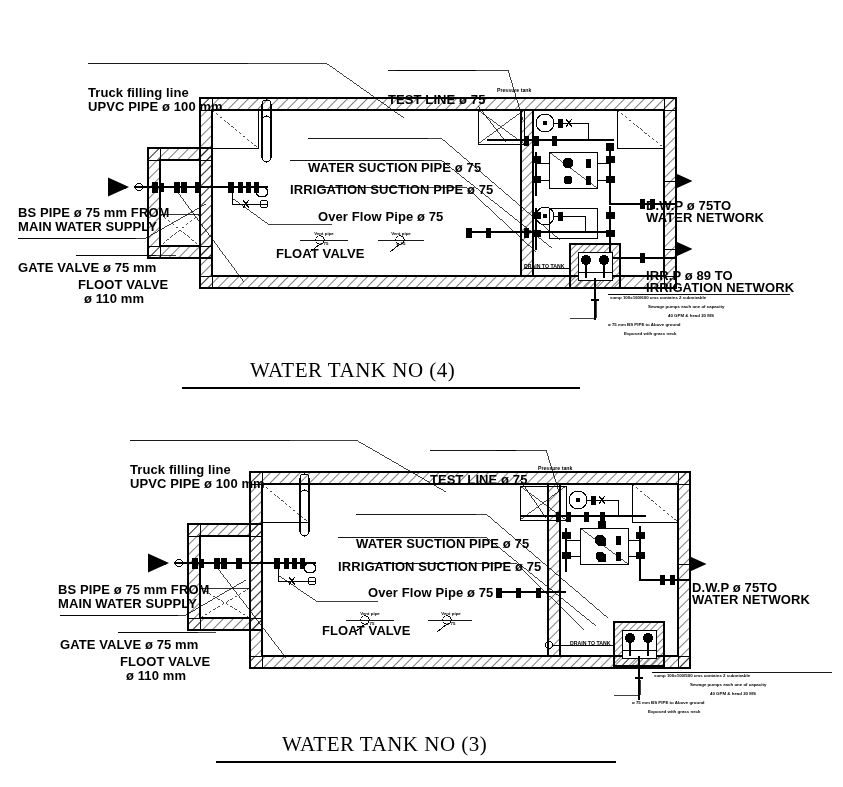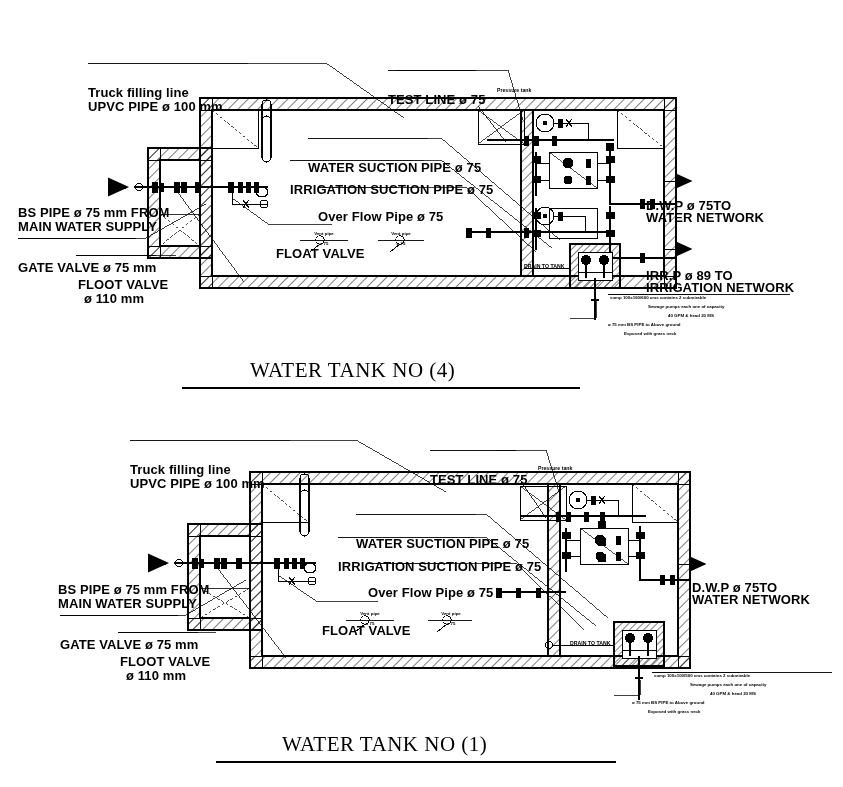--- a/index.html
+++ b/index.html
@@ -438,15 +438,15 @@
 <div class="lbl s8" style="left:692px;top:559px;">WATER NETWORK</div>
 
 <div class="lbl s6" style="left:570px;top:641px;">DRAIN TO TANK</div>
 
 <div class="lbl s5" style="left:654px;top:673px;">sump 100x100/500 cms contains 2 submirable</div>
 <div class="lbl s5" style="left:690px;top:682px;">Sewage pumps each one of capacity</div>
 <div class="lbl s5" style="left:710px;top:691px;">40 GPM &amp; head 20 MS</div>
 <div class="lbl s5" style="left:632px;top:700px;">ø 75 mm BS PIPE to Above ground</div>
 <div class="lbl s5" style="left:648px;top:709px;">Exposed with grass neck</div>
 
-<div class="title" style="left:282px;top:732px;">WATER TANK NO  (1)</div>
+<div class="title" style="left:282px;top:732px;">WATER TANK NO  (3)</div>
 
 </div>
 
 </body></html>

